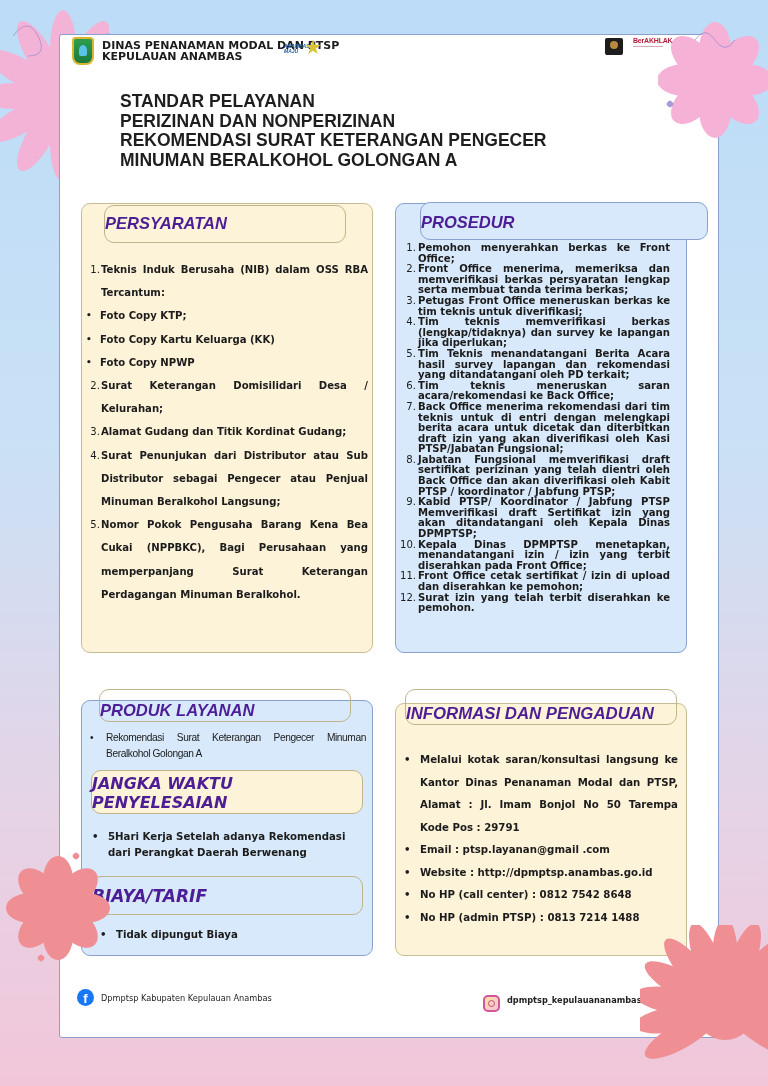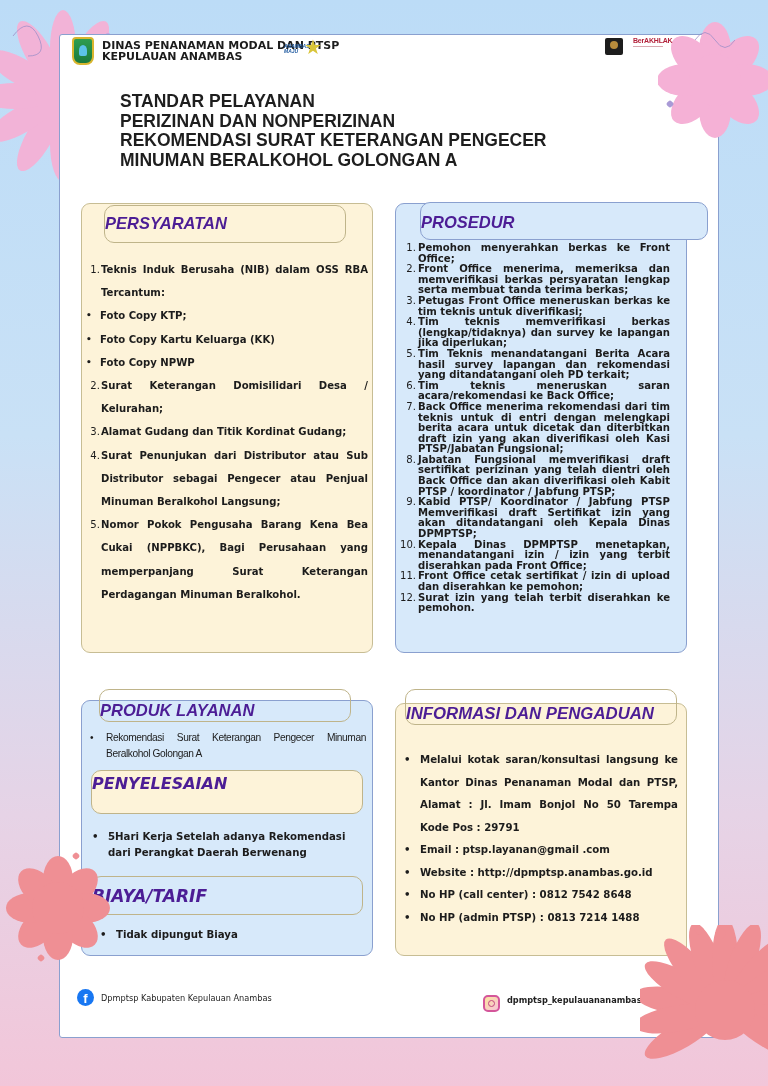--- a/index.html
+++ b/index.html
@@ -240,20 +240,21 @@
   <span>PRODUK LAYANAN</span>
 </div>
 <div class="small-list" style="left:90px;top:730px;width:276px;font-size:10.2px;line-height:16px;font-family:'Liberation Sans Narrow','Liberation Sans',sans-serif;letter-spacing:-0.4px;">
   <div class="row">
       <span class="bul">•</span>
       <span class="txt" style="text-align:justify;">Rekomendasi Surat Keterangan Pengecer Minuman Beralkohol Golongan A</span>
     </div>
 </div>
 
 <div class="pill cream" style="left:91px;top:770px;width:272px;height:44px;font-size:16px;line-height:19px;padding-top:3px;">
+  <div class="sans-b">JANGKA WAKTU</div>
   <div class="sans-b">PENYELESAIAN</div>
 </div>
 <div class="small-list sans-b" style="left:92px;top:829px;width:276px;line-height:16px;">
   <div class="row">
       <span class="bul">•</span>
       <span class="txt">5Hari Kerja Setelah adanya Rekomendasi dari Perangkat Daerah Berwenang</span>
     </div>
 </div>
 
 <div class="pill trans" style="left:91px;top:876px;width:272px;height:39px;line-height:39px;font-size:17px;">

